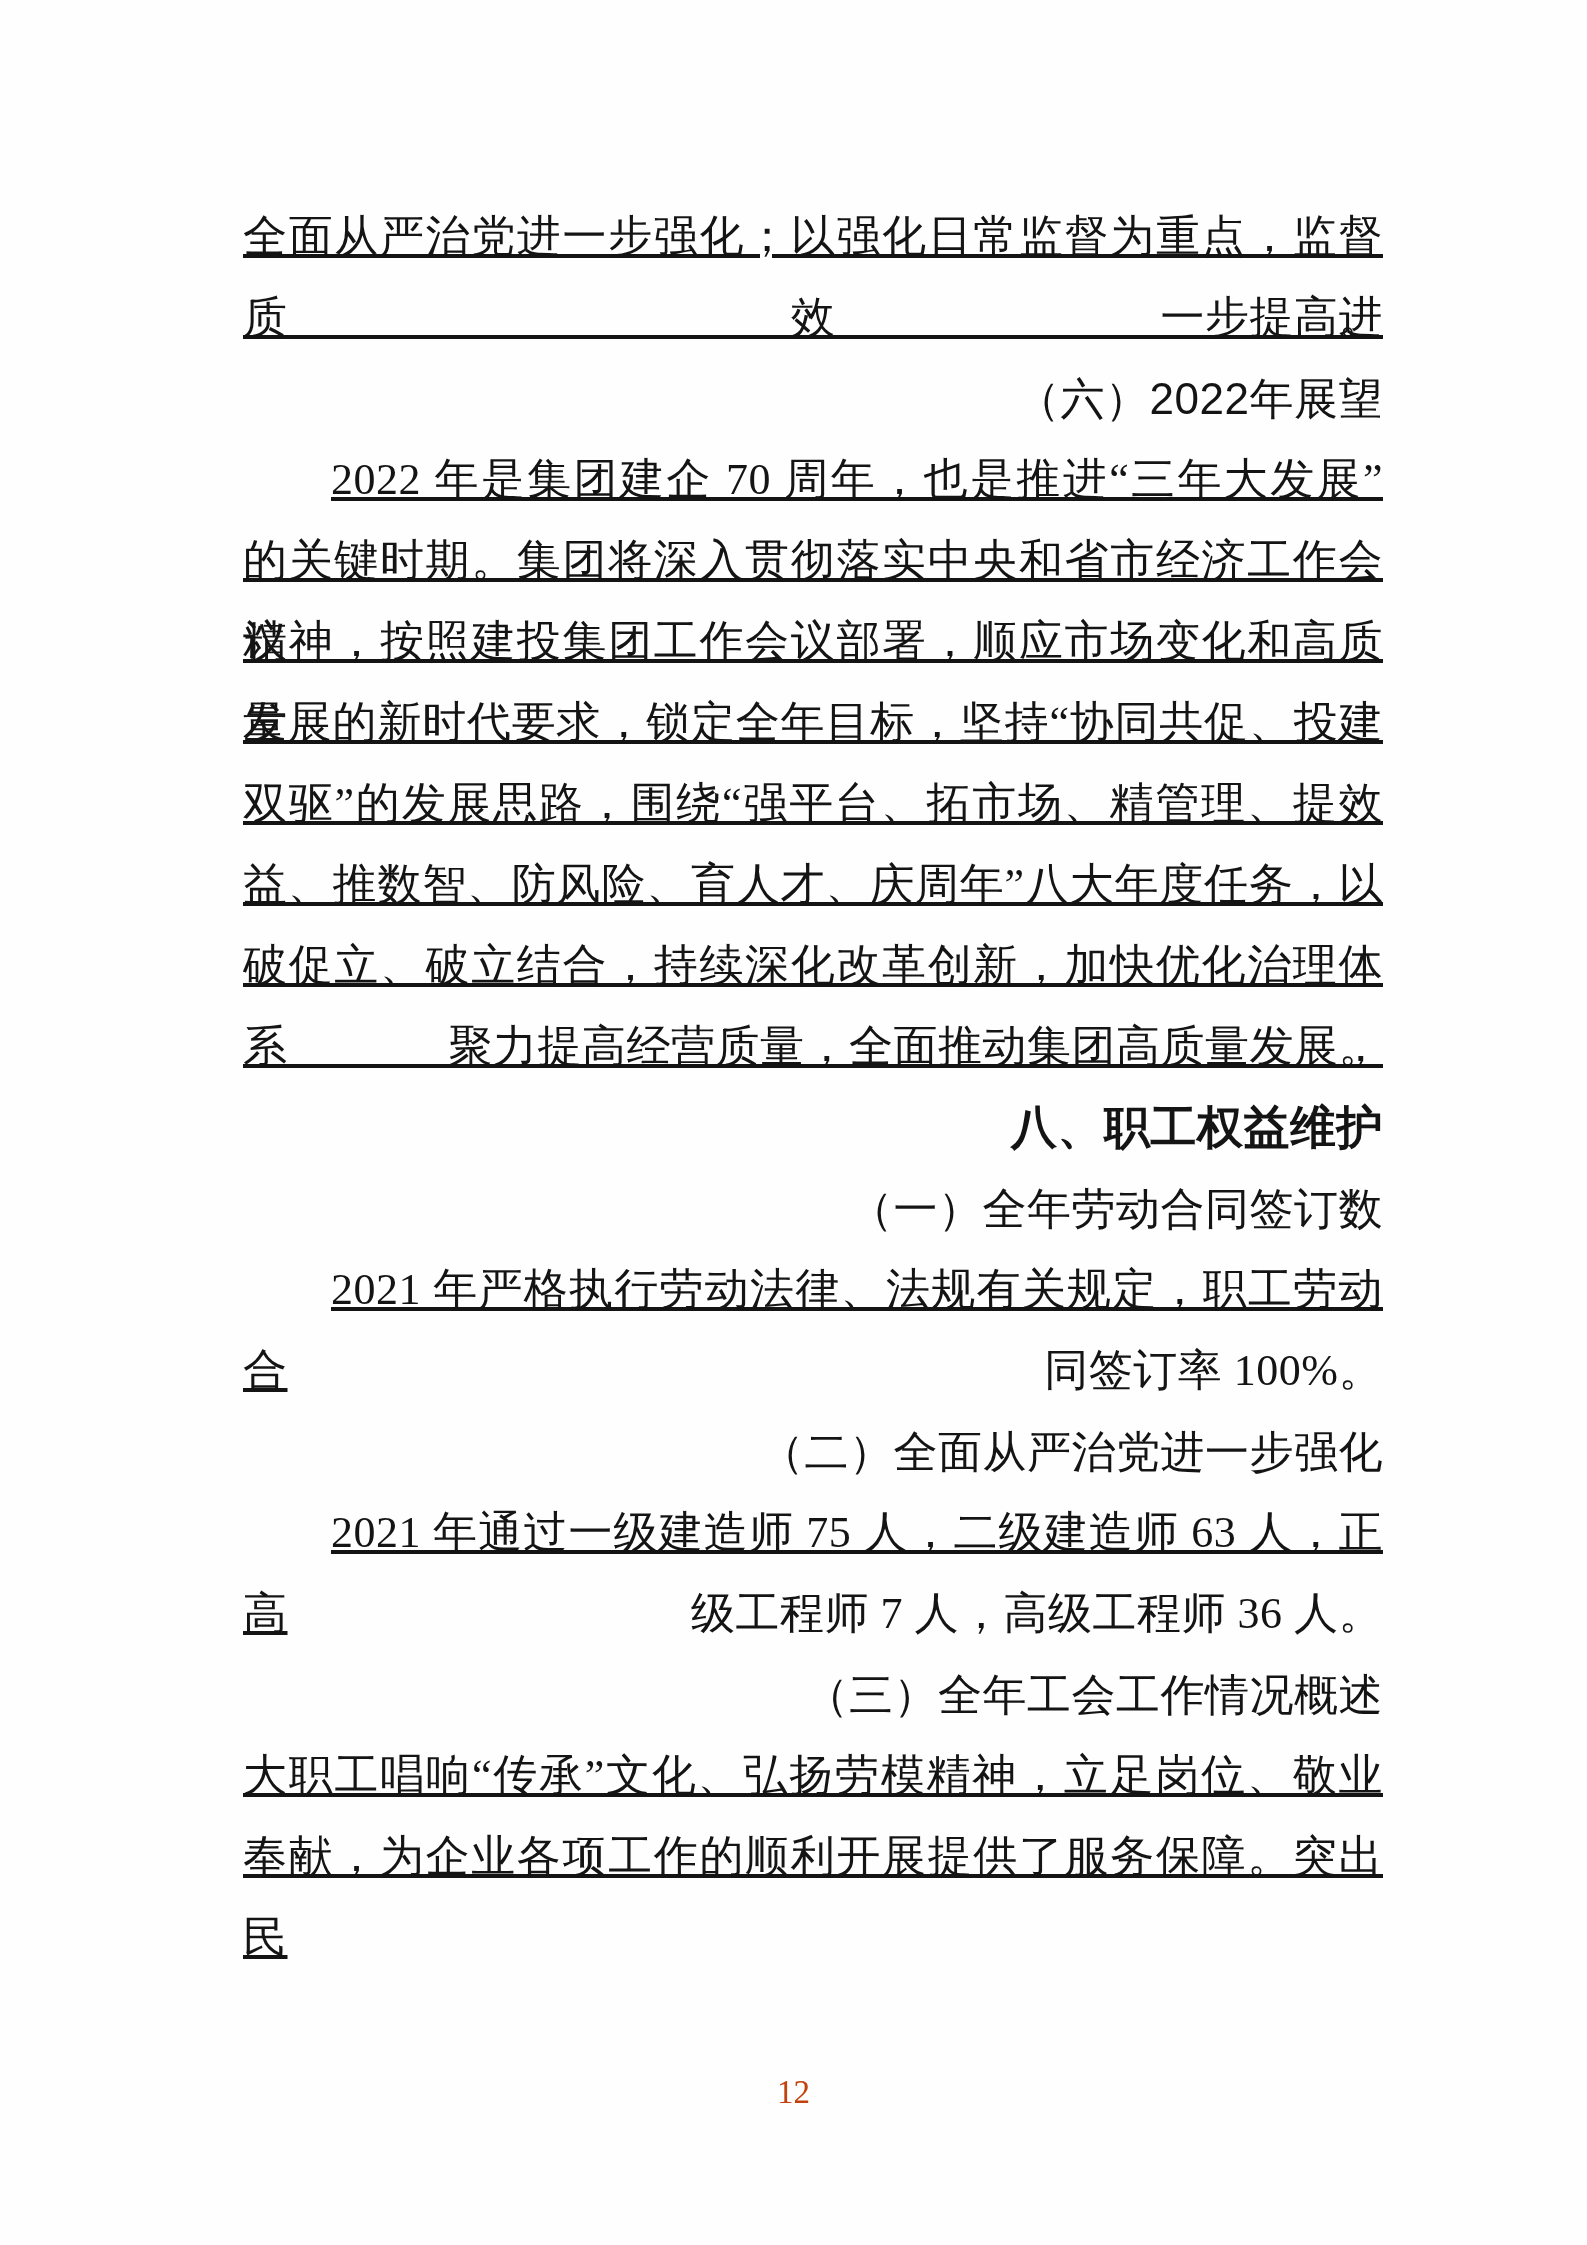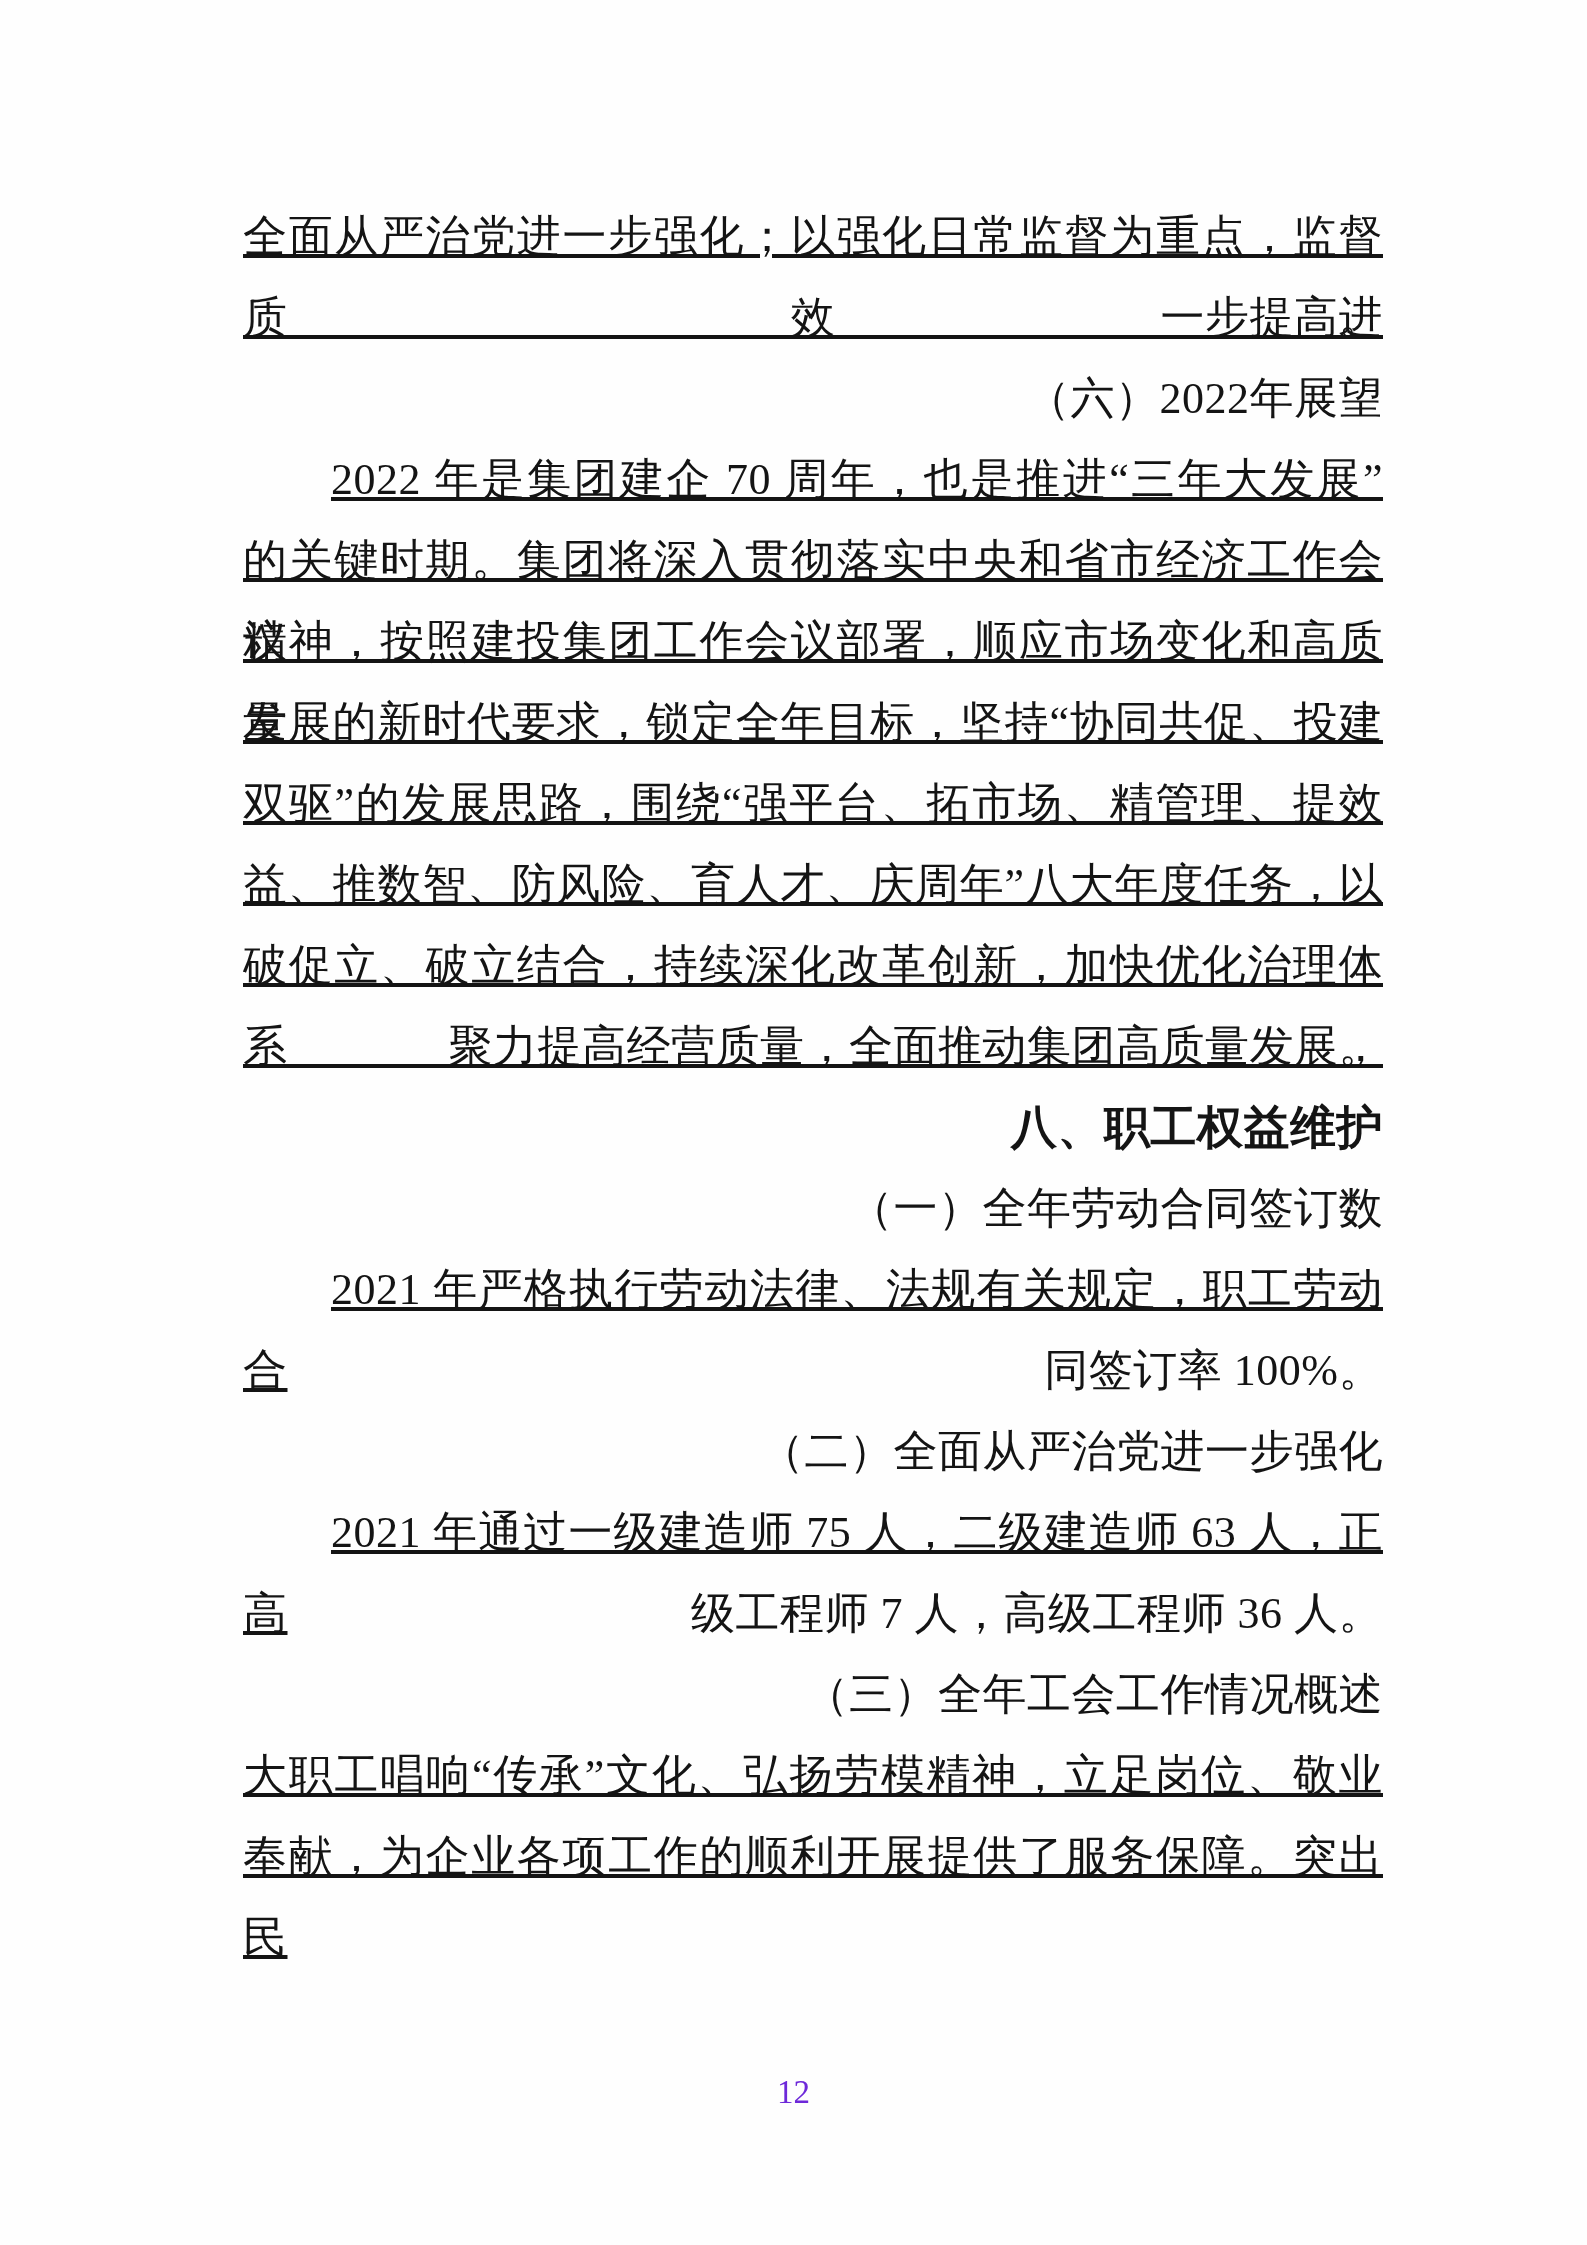--- a/index.html
+++ b/index.html
@@ -31,38 +31,38 @@
   }
   .line.justify {
     text-align: justify;
     text-align-last: justify;
     text-decoration: underline;
   }
   .line.indent {
     text-indent: 88px;
   }
   .line.subheading {
-    font-family: Liberation Serif, serif;
+    font-family: Liberation Sans, sans-serif;
     font-weight: 500;
   }
   .line.heading {
     font-family: "Liberation Sans", sans-serif;
     font-weight: bold;
     font-size: 46px;
   }
   .page-number {
     position: absolute;
     top: 2072px;
     left: 0;
     width: 100%;
     text-align: center;
     font-size: 33px;
     line-height: 40px;
     font-family: "Liberation Serif", serif;
-    color: #6d28d9;
+    color: #c2410c;
   }
 </style>
 </head>
 <body>
 
 <div class="page">
   <div class="text-block" id="text-block">
       <div class="line body justify">全面从严治党进一步强化；以强化日常监督为重点，监督质效进</div>
       <div class="line body">一步提高。</div>
       <div class="line subheading indent">（六）2022年展望</div>

